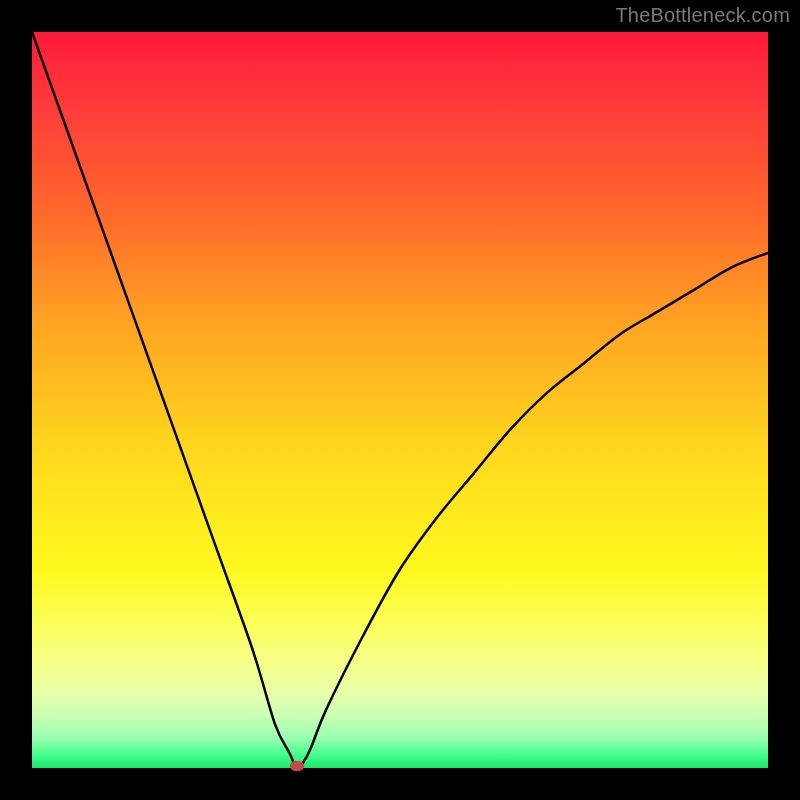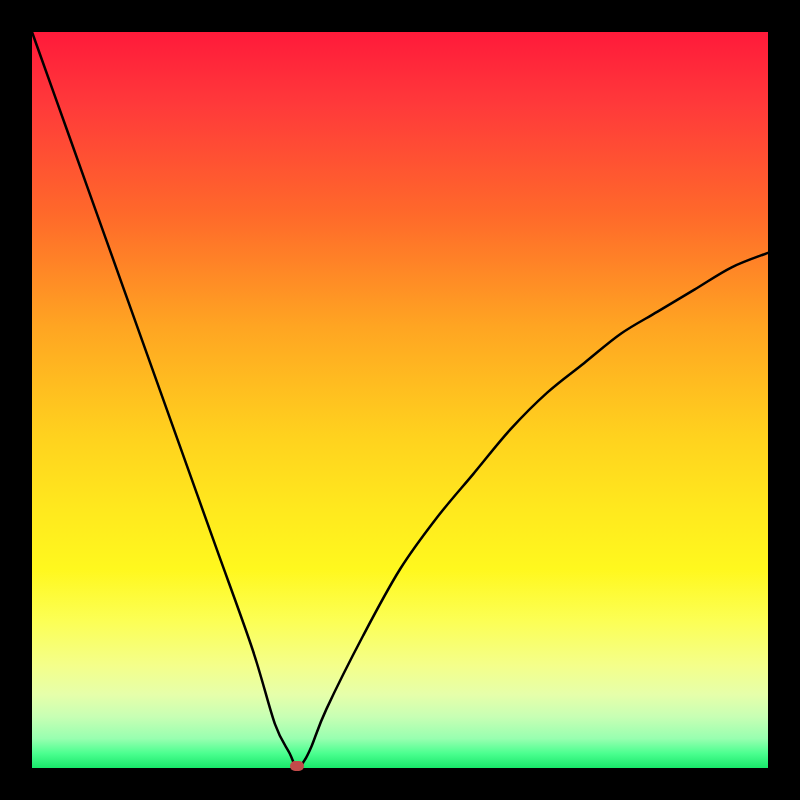--- a/index.html
+++ b/index.html
@@ -65,20 +65,21 @@
     background: #c24a4a;
     border-radius: 5px;
     transform: translate(-50%, -50%);
   }
 </style>
 </head>
 <body>
 
 <div class="frame">
 
+  <div class="watermark">TheBottleneck.com</div>
 
   <div class="plot-area">
 
     <svg class="curve" viewBox="0 0 736 736" preserveAspectRatio="none">
       <path id="curve-path" d="M 0.00 0.00 C 6.13 17.17, 24.53 68.69, 36.80 103.04 C 49.07 137.39, 61.33 171.73, 73.60 206.08 C 85.87 240.43, 98.13 274.77, 110.40 309.12 C 122.67 343.47, 134.93 377.81, 147.20 412.16 C 159.47 446.51, 171.73 480.85, 184.00 515.20 C 196.27 549.55, 210.99 588.80, 220.80 618.24 C 230.61 647.68, 236.75 674.67, 242.88 691.84 C 249.01 709.01, 253.92 713.92, 257.60 721.28 C 261.28 728.64, 262.51 734.77, 264.96 736.00 C 267.41 737.23, 269.87 732.32, 272.32 728.64 C 274.77 724.96, 276.00 722.51, 279.68 713.92 C 283.36 705.33, 285.81 695.52, 294.40 677.12 C 302.99 658.72, 318.93 626.83, 331.20 603.52 C 343.47 580.21, 355.73 556.91, 368.00 537.28 C 380.27 517.65, 392.53 501.71, 404.80 485.76 C 417.07 469.81, 429.33 456.32, 441.60 441.60 C 453.87 426.88, 466.13 410.93, 478.40 397.44 C 490.67 383.95, 502.93 371.68, 515.20 360.64 C 527.47 349.60, 539.73 341.01, 552.00 331.20 C 564.27 321.39, 576.53 310.35, 588.80 301.76 C 601.07 293.17, 613.33 287.04, 625.60 279.68 C 637.87 272.32, 650.13 264.96, 662.40 257.60 C 674.67 250.24, 686.93 241.65, 699.20 235.52 C 711.47 229.39, 729.87 223.25, 736.00 220.80" fill="none" stroke="#000" stroke-width="2.5" stroke-linecap="round" stroke-linejoin="round"></path>
     </svg>
 
     <div class="minmarker" id="minmarker" style="left: 264.96px; top: 734px; background: rgb(194, 74, 74);"></div>
 
   </div>

